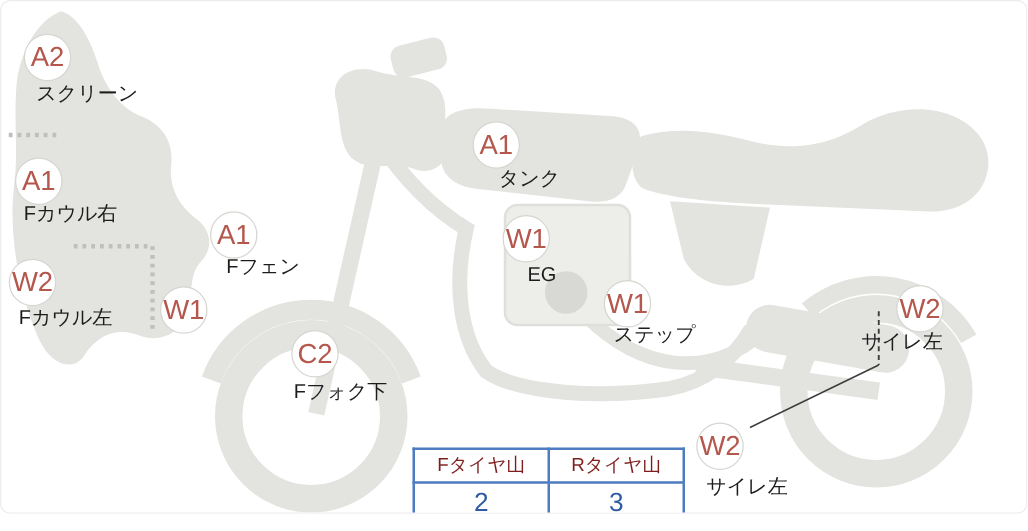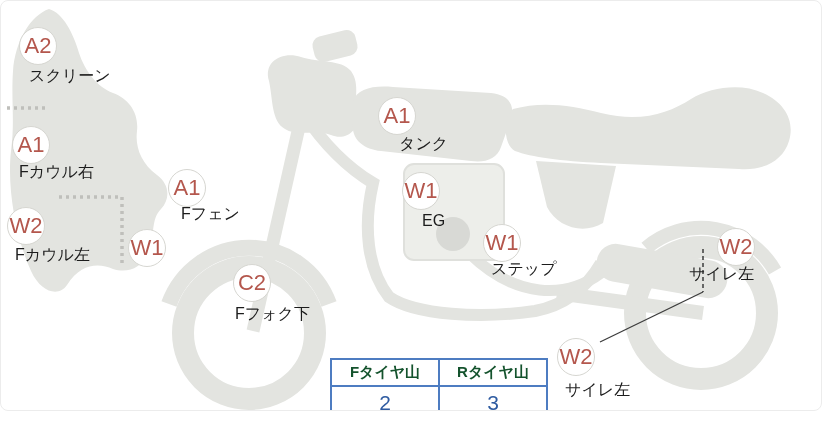--- a/index.html
+++ b/index.html
@@ -48,22 +48,22 @@
   .tire-table th, .tire-table td {
     border: 2px solid #4d7cc1;
     width: 108px;
     text-align: center;
     box-sizing: border-box;
     padding: 0;
   }
   .tire-table th {
     height: 27px;
     font-size: 15px;
-    font-weight: 700;
-    color: #14532d;
+    font-weight: 400;
+    color: #7f1d1d;
   }
   .tire-table td {
     height: 33px;
     font-size: 21px;
     color: #2e5ba1;
   }
 </style>
 </head>
 <body>
 

